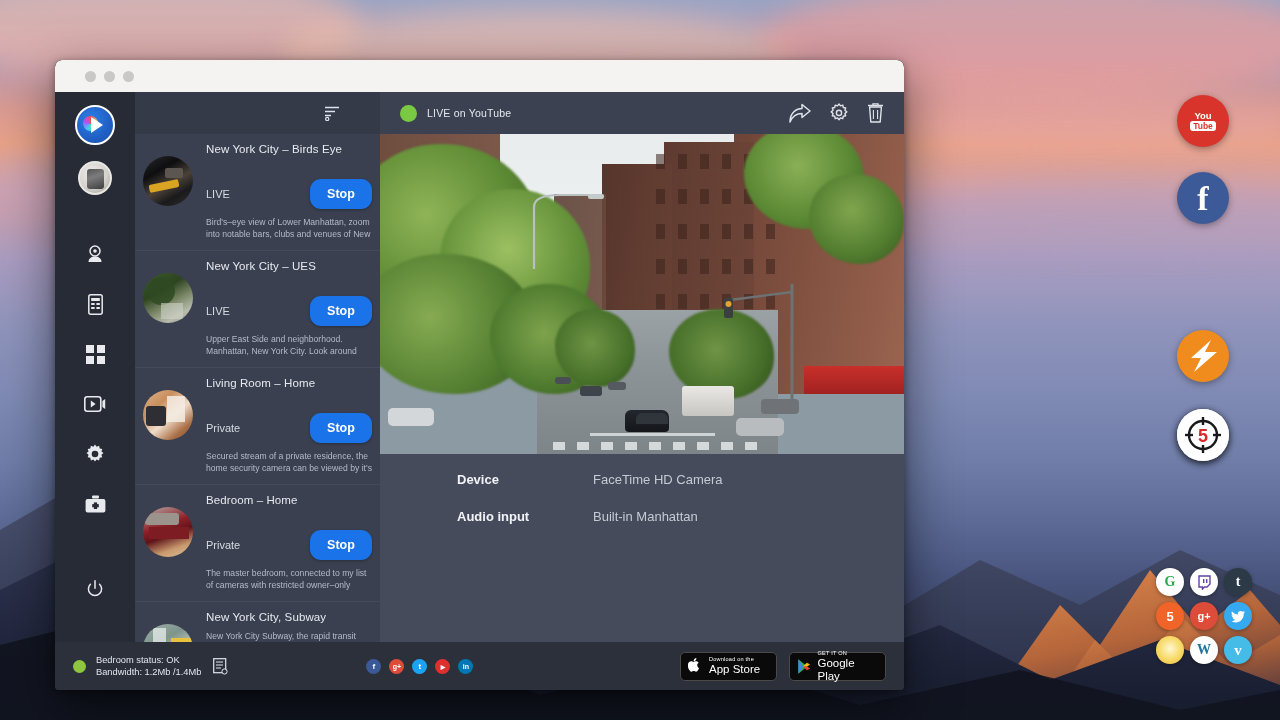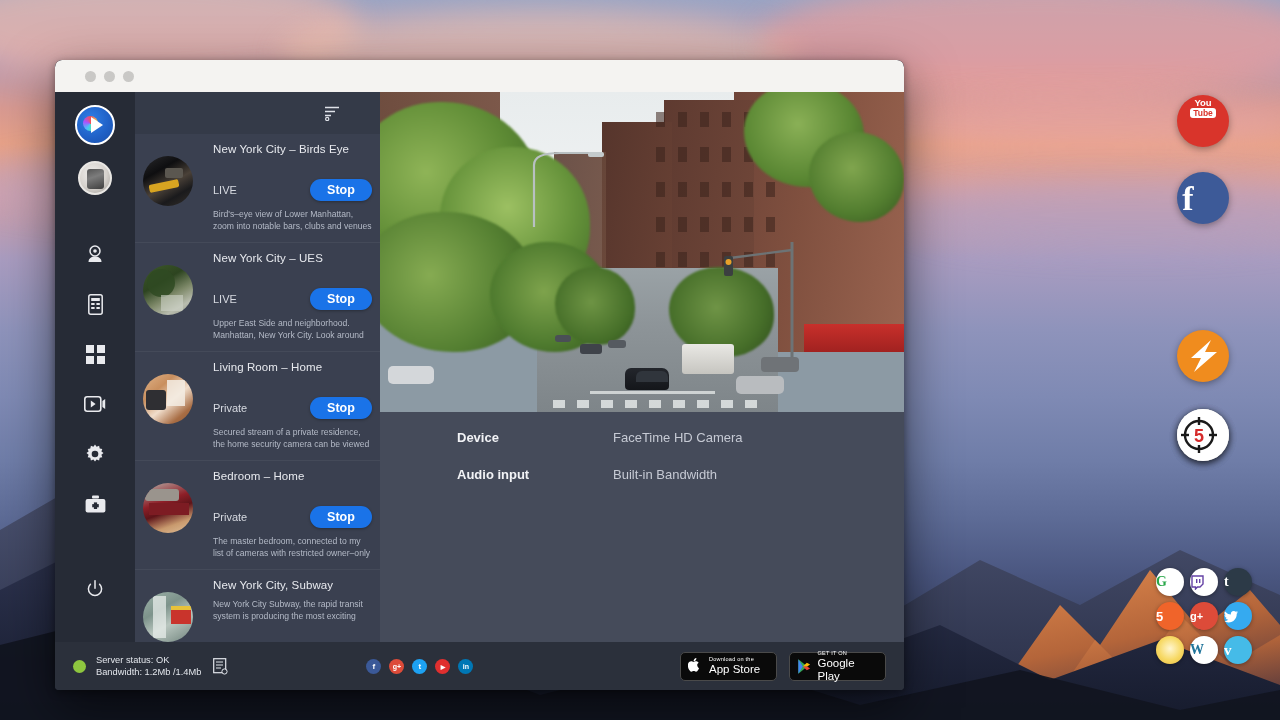--- a/index.html
+++ b/index.html
@@ -102,37 +102,37 @@
   #list-col {
     width: 245px; flex: 0 0 245px; background: #3a4050;
     display: flex; flex-direction: column; min-height: 0;
   }
   #list-head {
     height: 42px; flex: 0 0 42px; background: #343a48;
     display: flex; align-items: center; justify-content: center; position: relative;
   }
   #list-scroll { flex: 1; overflow: hidden; }
   .cam-item {
-    display: flex; padding: 9px 8px 10px 8px; gap: 20px;
+    display: flex; padding: 9px 8px 10px 8px; gap: 13px;
     border-bottom: 1px solid rgba(255,255,255,.055);
     position: relative; cursor: pointer;
   }
   .cam-thumb {
     width: 50px; height: 50px; border-radius: 50%; flex: 0 0 50px;
     margin-top: 13px; overflow: hidden; position: relative;
   }
   .cam-body { flex: 1; min-width: 0; }
   .cam-title {
     color: #e7e9ee; font-size: 11.5px; letter-spacing: .1px;
     margin-bottom: 8px; white-space: nowrap; overflow: hidden; text-overflow: ellipsis;
   }
   .cam-mid { display: flex; align-items: center; justify-content: space-between; margin-bottom: 8px; margin-top: 24px; }
   .cam-status { color: #d7dae1; font-size: 11px; }
   .cam-btn {
-    min-width: 62px; height: 22px; border-radius: 11px; border: none;
+    min-width: 62px; height: 30px; border-radius: 11px; border: none;
     background: #1a73e8; color: #fff; font-size: 12.5px; font-weight: bold;
     font-family: "Liberation Sans", sans-serif; cursor: pointer;
     display: flex; align-items: center; justify-content: center;
     box-shadow: 0 1px 3px rgba(0,0,0,.3);
   }
   .cam-desc {
     color: #b4bac7; font-size: 8.6px; line-height: 11.5px;
     max-height: 23px; overflow: hidden;
   }
   #add-camera {
@@ -175,21 +175,21 @@
 
   
   #info-area { flex: 1; padding: 18px 0 0 0; }
   #tabs { display: flex; justify-content: center; gap: 27px; margin-bottom: 30px; }
   .tab-pill {
     background: #fbfbfd; color: #5a6fd6; border: none; border-radius: 14px;
     padding: 6px 17px; font-size: 12.5px; font-family: "Liberation Sans", sans-serif;
     cursor: pointer; box-shadow: 0 1px 3px rgba(0,0,0,.22);
   }
   .info-row { display: flex; padding: 0 0 0 77px; margin-bottom: 22px; }
-  .info-label { width: 156px; color: #f2f3f6; font-size: 13px; font-weight: bold; }
+  .info-label { width: 136px; color: #f2f3f6; font-size: 13px; font-weight: bold; }
   .info-value { color: #c6cad4; font-size: 13px; }
 
   
   #footer {
     height: 48px; flex: 0 0 48px; background: #2b303b;
     display: flex; align-items: center; padding: 0 18px; gap: 10px;
   }
   #srv-dot { width: 13px; height: 13px; border-radius: 50%; background: #8ec63f; }
   #srv-text { color: #e2e5eb; font-size: 9.3px; line-height: 12px; }
   #srv-doc { margin-left: 2px; color: #e2e5eb; }
@@ -202,21 +202,21 @@
     width: 97px; height: 29px; border-radius: 5px; background: #0a0a0a;
     border: 1px solid #4a4a4a; display: flex; align-items: center; gap: 6px;
     padding: 0 7px; cursor: pointer;
   }
   .store .s-top { color: #fff; font-size: 5.6px; letter-spacing: .2px; line-height: 7px; }
   .store .s-bot { color: #fff; font-size: 11.5px; line-height: 13px; }
 
   
   .dicon {
     position: absolute; border-radius: 50%; display: flex;
-    align-items: center; cursor: pointer;
+    align-items: center; justify-content: center; cursor: pointer;
     box-shadow: 0 2px 7px rgba(0,0,0,.35);
   }
   .dicon-lg { width: 52px; height: 52px; }
   .dicon-sm { width: 28px; height: 28px; box-shadow: 0 1px 4px rgba(0,0,0,.35); }
 </style>
 </head>
 <body>
 
 <div id="desktop">
 
@@ -490,20 +490,40 @@
 
           <div id="add-camera">
             <span class="plus">+</span>
             <span class="lbl">Add Camera</span>
           </div>
         </div>
       </div>
 
       <div id="main">
 
+        <div id="topbar">
+          <span id="live-dot"></span>
+          <span id="live-label">LIVE on YouTube</span>
+          <div id="topbar-actions">
+            <svg class="tb-icon" width="22" height="20" viewBox="0 0 22 20">
+              <path d="M1,19 C1,9 8,5.5 13,5.5 L13,1.5 L21,8 L13,14.5 L13,10.5 C8,10.5 3.5,13 1,19 Z" fill="none" stroke="currentColor" stroke-width="1.5" stroke-linejoin="round"></path>
+            </svg>
+            <svg class="tb-icon" width="20" height="20" viewBox="0 0 20 20">
+              <path d="M10,1 l1.5,1.9 2.3,-.8 .5,2.4 2.4,.5 -.8,2.3 1.9,1.6 -1.9,1.6 .8,2.3 -2.4,.5 -.5,2.4 -2.3,-.8 -1.5,1.9 -1.5,-1.9 -2.3,.8 -.5,-2.4 -2.4,-.5 .8,-2.3 -1.9,-1.6 1.9,-1.6 -.8,-2.3 2.4,-.5 .5,-2.4 2.3,.8 Z" fill="none" stroke="currentColor" stroke-width="1.4" stroke-linejoin="round"></path>
+              <circle cx="10" cy="9.9" r="2.6" fill="none" stroke="currentColor" stroke-width="1.4"></circle>
+            </svg>
+            <svg class="tb-icon" width="17" height="20" viewBox="0 0 17 20">
+              <path d="M1,2.5 L16,2.5" stroke="currentColor" stroke-width="1.4"></path>
+              <path d="M6,2.5 L6,0.9 L11,0.9 L11,2.5" fill="none" stroke="currentColor" stroke-width="1.4"></path>
+              <path d="M2.6,4 L14.4,4 L13.2,19 L3.8,19 Z" fill="none" stroke="currentColor" stroke-width="1.4" stroke-linejoin="round"></path>
+              <line x1="6.4" y1="7" x2="6.4" y2="16" stroke="currentColor" stroke-width="1.1"></line>
+              <line x1="10.6" y1="7" x2="10.6" y2="16" stroke="currentColor" stroke-width="1.1"></line>
+            </svg>
+          </div>
+        </div>
 
         <div id="preview">
           <div id="sky"></div>
 
           <div class="bldg" style="right:0;top:0;width:170px;height:260px;background:linear-gradient(100deg,#6e4438 0%,#80503f 40%,#9a6450 100%);"></div>
           <div class="bldg" style="right:150px;top:8px;width:90px;height:250px;background:linear-gradient(100deg,#5e3a30 0%,#72483a 100%);"></div>
           <div class="bldg" style="right:232px;top:30px;width:70px;height:215px;background:linear-gradient(100deg,#56352c 0%,#6a4235 100%);"></div>
           <div class="bldg" style="right:298px;top:60px;width:52px;height:185px;background:linear-gradient(100deg,#5d4036 0%,#6f4c3d 100%);opacity:.9"></div>
           <div class="bldg" style="right:344px;top:95px;width:40px;height:150px;background:#7e6156;opacity:.7"></div>
 
@@ -584,30 +604,30 @@
         </div>
 
         <div id="info-area">
 
           <div class="info-row">
             <span class="info-label">Device</span>
             <span class="info-value">FaceTime HD Camera</span>
           </div>
           <div class="info-row">
             <span class="info-label">Audio input</span>
-            <span class="info-value">Built-in Bandwidth</span>
+            <span class="info-value">Built-in Manhattan</span>
           </div>
         </div>
       </div>
     </div>
 
     <div id="footer">
       <span id="srv-dot"></span>
       <div id="srv-text">
-        <div>Server status: OK</div>
+        <div>Bedroom status: OK</div>
         <div>Bandwidth: 1.2Mb /1.4Mb</div>
       </div>
       <svg id="srv-doc" width="15" height="17" viewBox="0 0 15 17">
         <rect x="0.7" y="0.7" width="12" height="14" fill="none" stroke="currentColor" stroke-width="1.2"></rect>
         <line x1="3" y1="4" x2="10" y2="4" stroke="currentColor" stroke-width="1"></line>
         <line x1="3" y1="7" x2="10" y2="7" stroke="currentColor" stroke-width="1"></line>
         <line x1="3" y1="10" x2="8" y2="10" stroke="currentColor" stroke-width="1"></line>
         <circle cx="11.5" cy="13.5" r="2.6" fill="#2b303b" stroke="currentColor" stroke-width="1"></circle>
       </svg>
 

